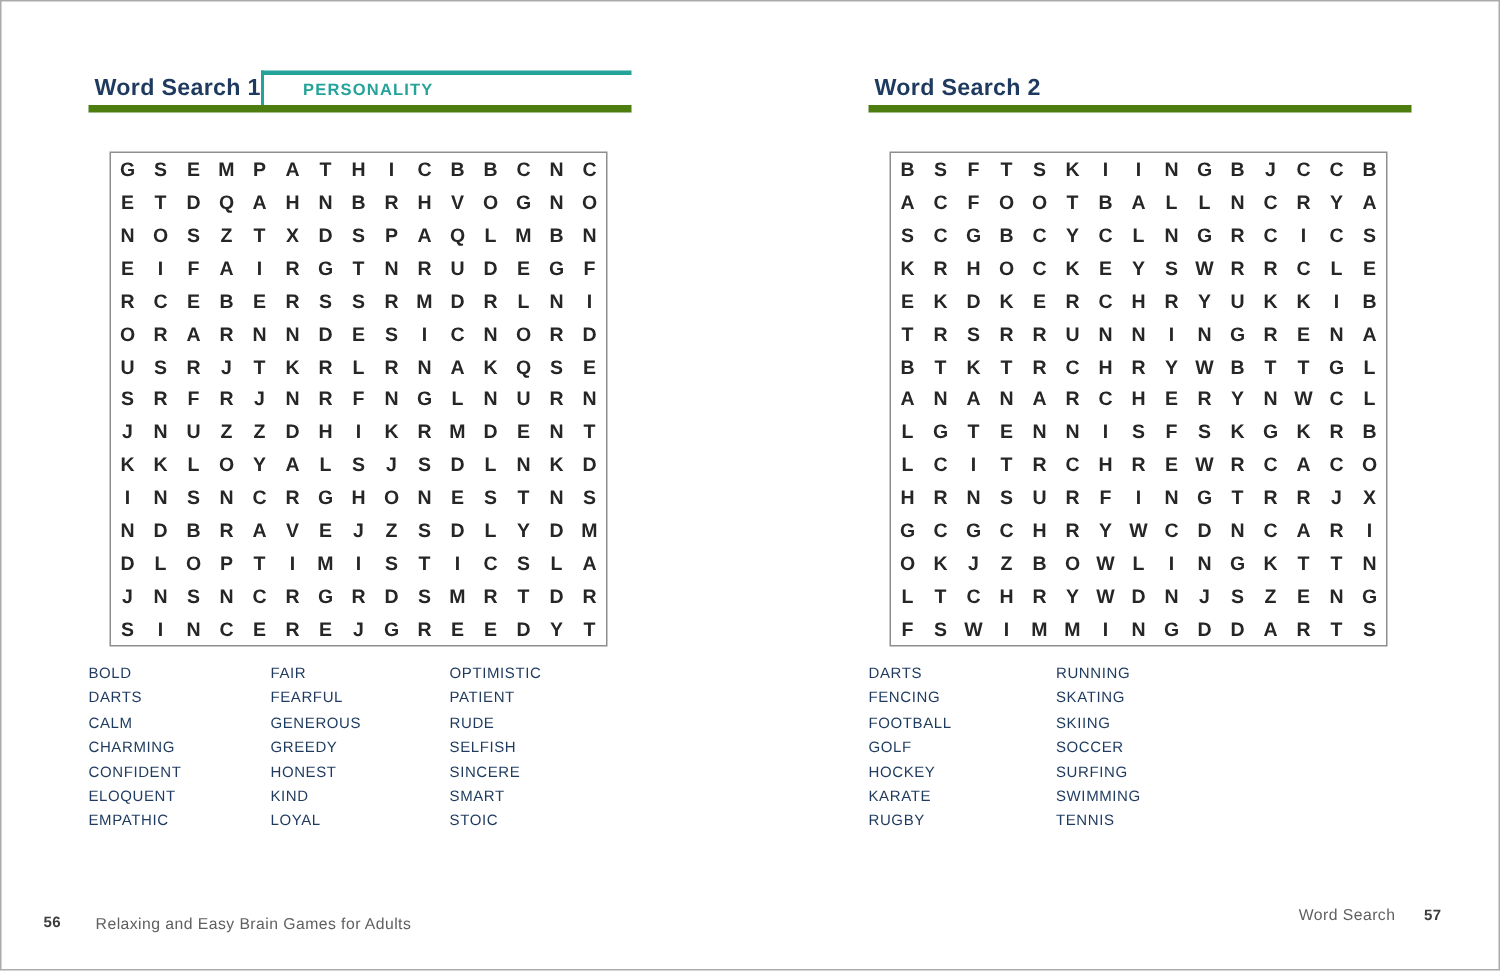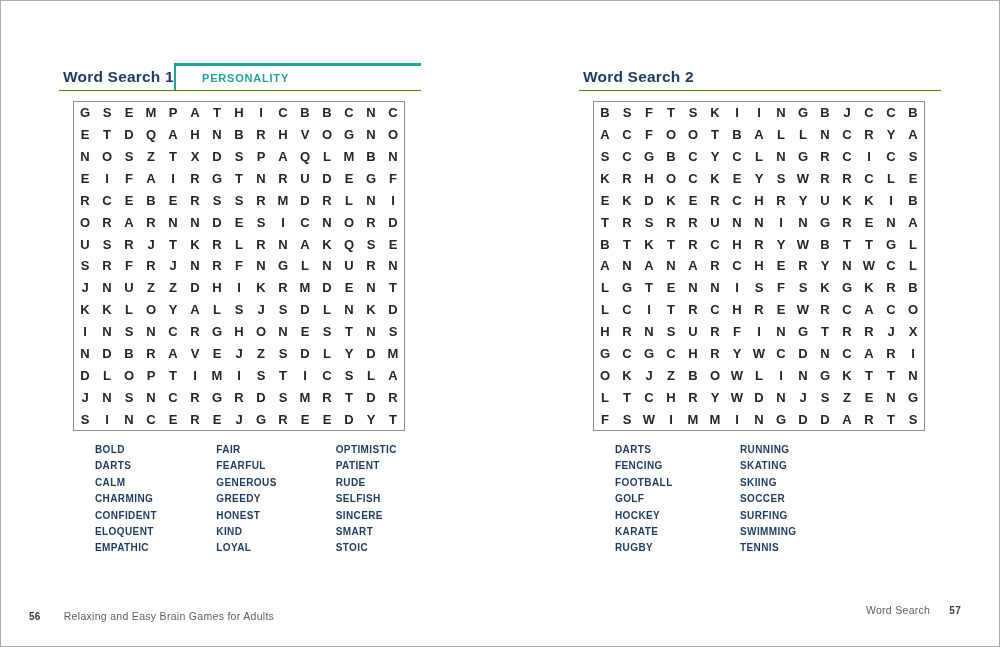--- a/index.html
+++ b/index.html
@@ -6,26 +6,26 @@
   html,body { width:1000px; height:647px; }
   body {
     font-family:"Liberation Sans", sans-serif;
     background:#ffffff;
     position:relative;
     border:1px solid #ababab;
     overflow:hidden;
   }
   .puzzle-header {
     position:absolute;
-    top:62px;
+    top:46px;
     width:362px;
     height:28px;
     display:flex;
     align-items:stretch;
-    border-bottom:1px solid #4d7c0f;
+    border-bottom:5px solid #4d7c0f;
   }
   .pz-title {
     width:115px;
     display:flex;
     align-items:center;
     padding-left:4px;
     font-size:15.5px;
     font-weight:bold;
     color:#1e3a5e;
     letter-spacing:0.2px;
@@ -64,33 +64,32 @@
   .wordlist {
     position:absolute;
     top:441px;
     width:362px;
     display:flex;
   }
   .wcol { width:125px; }
   .wcol:nth-child(2) { width:123px; }
   .wcol .word {
     font-size:10px;
-    font-weight:bold;
+    font-weight:normal;
     color:#1e3a5e;
     letter-spacing:0.4px;
     line-height:16.4px;
     white-space:nowrap;
-    margin-left:36px;
   }
   .footer-left {
     position:absolute;
     left:28px;
     top:609px;
     display:flex;
-    align-items:center;
+    align-items:flex-start;
     gap:23px;
   }
   .footer-right {
     position:absolute;
     right:38px;
     top:603px;
     display:flex;
     align-items:baseline;
     gap:19px;
   }

